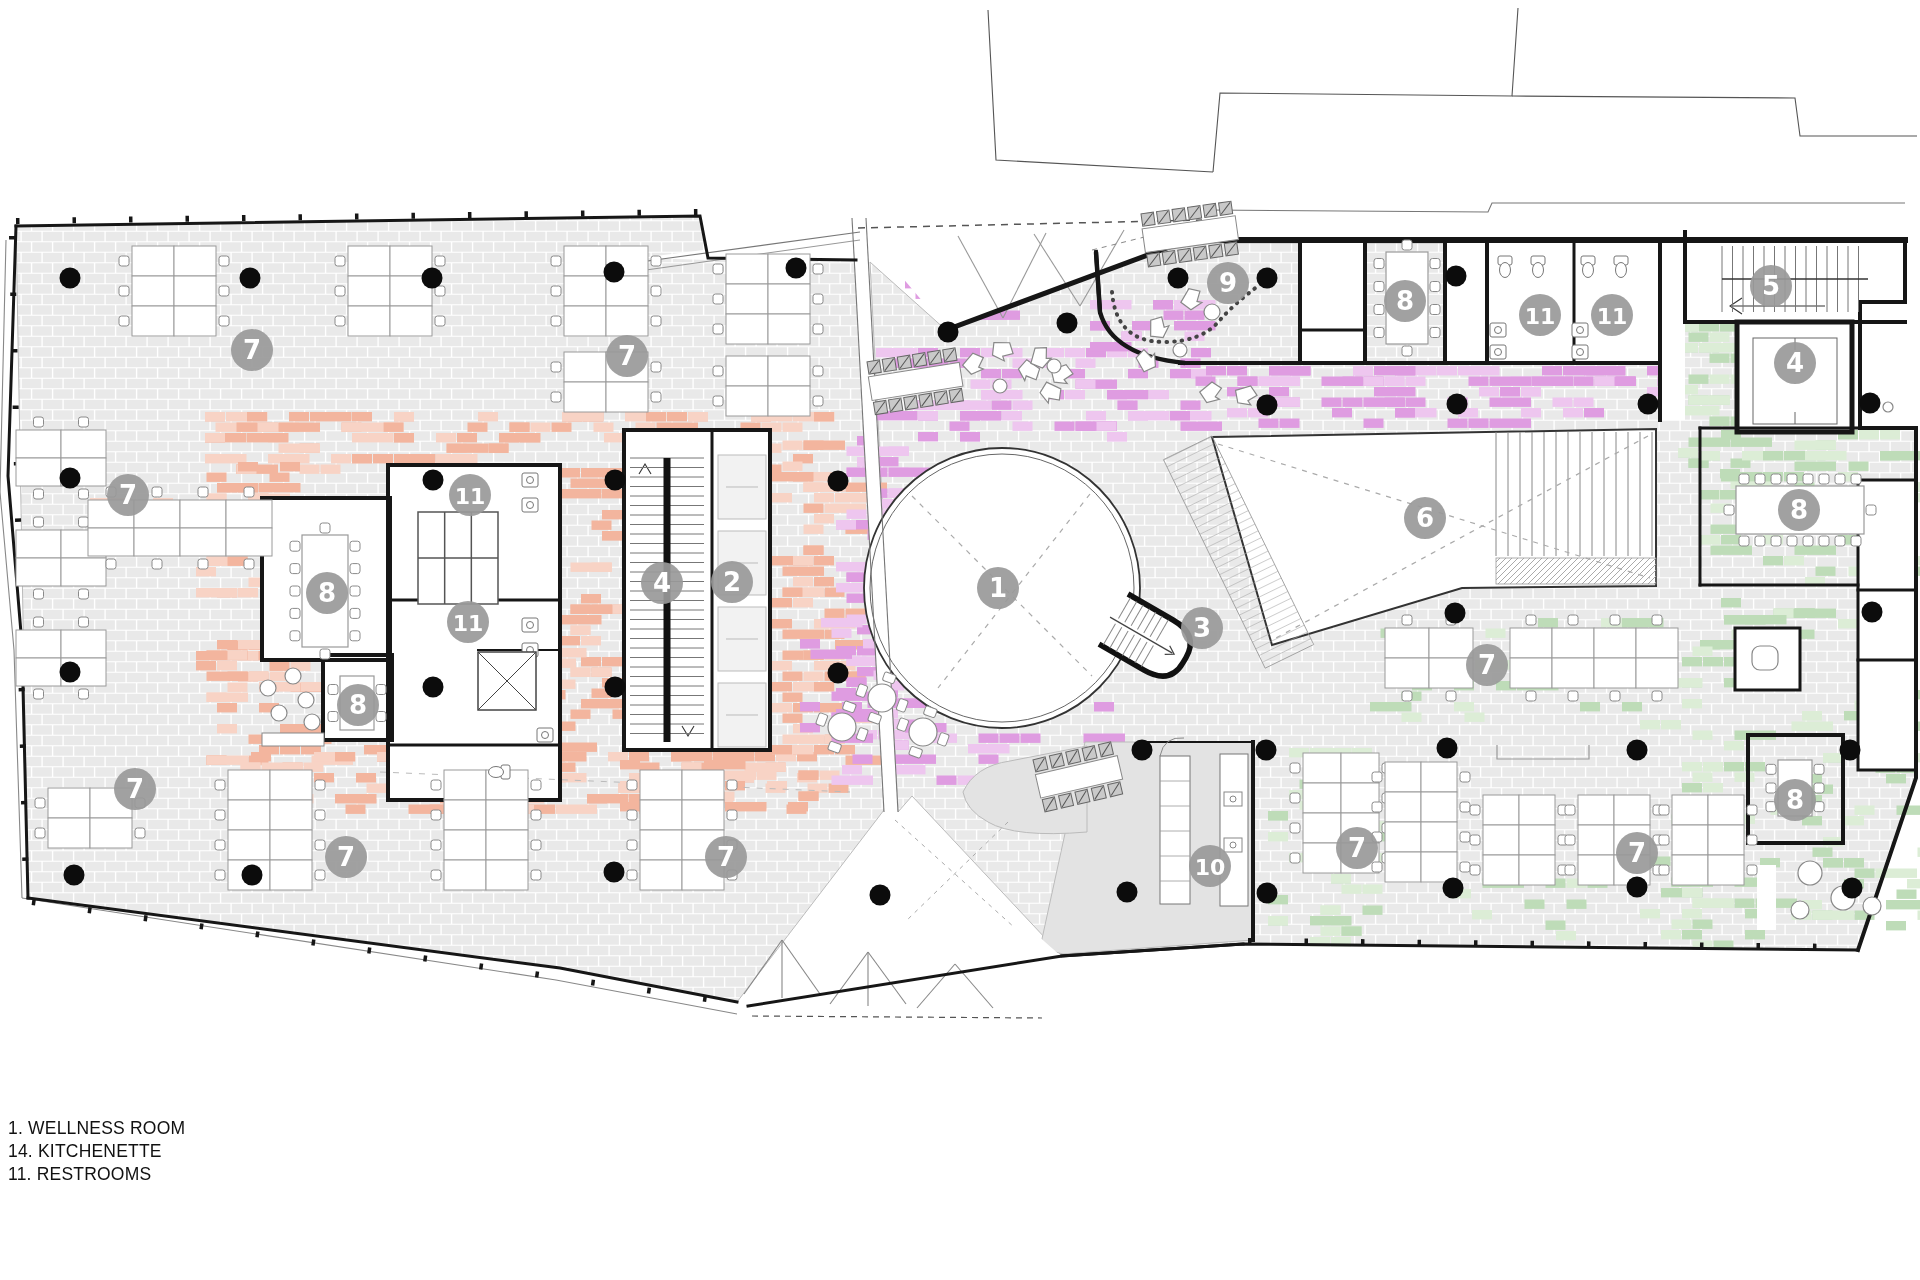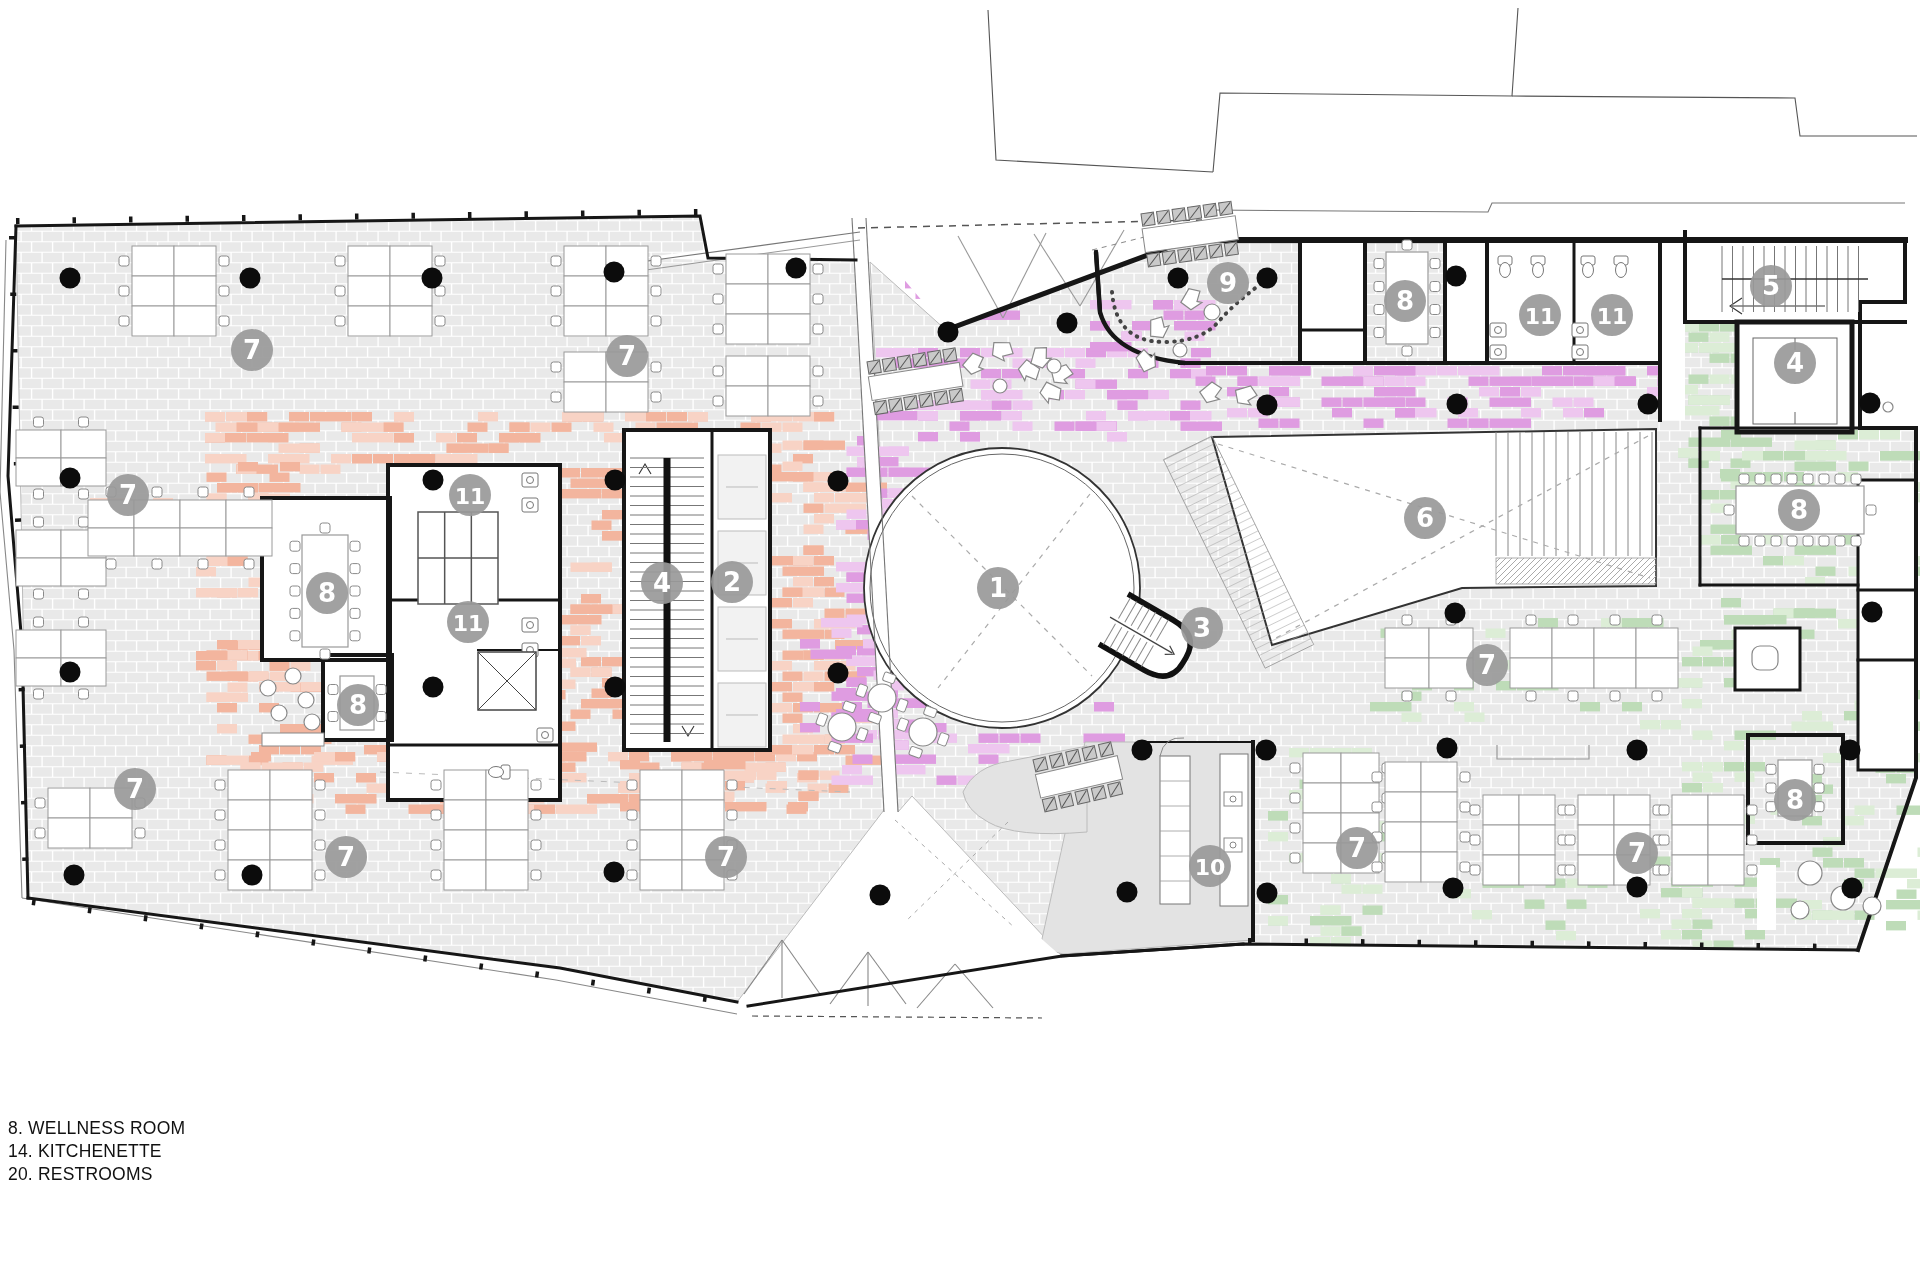--- a/index.html
+++ b/index.html
@@ -2102,17 +2102,17 @@
           <circle cx="1540" cy="315" r="21" fill="#999999" fill-opacity="0.92"></circle>
           <text x="1540" y="324" text-anchor="middle" font-family="DejaVu Sans, sans-serif" font-size="22" font-weight="bold" fill="#ffffff">11</text>
         </g>
         <g>
           <circle cx="1612" cy="315" r="21" fill="#999999" fill-opacity="0.92"></circle>
           <text x="1612" y="324" text-anchor="middle" font-family="DejaVu Sans, sans-serif" font-size="22" font-weight="bold" fill="#ffffff">11</text>
         </g>
       </g>
     </svg>
   <div id="legend">
-      <div class="legend-line">8. WELLNESS ROOM</div>
+      <div class="legend-line">1. WELLNESS ROOM</div>
       <div class="legend-line">14. KITCHENETTE</div>
-      <div class="legend-line">20. RESTROOMS</div>
+      <div class="legend-line">11. RESTROOMS</div>
     </div>
 </div>
 
 </body></html>

